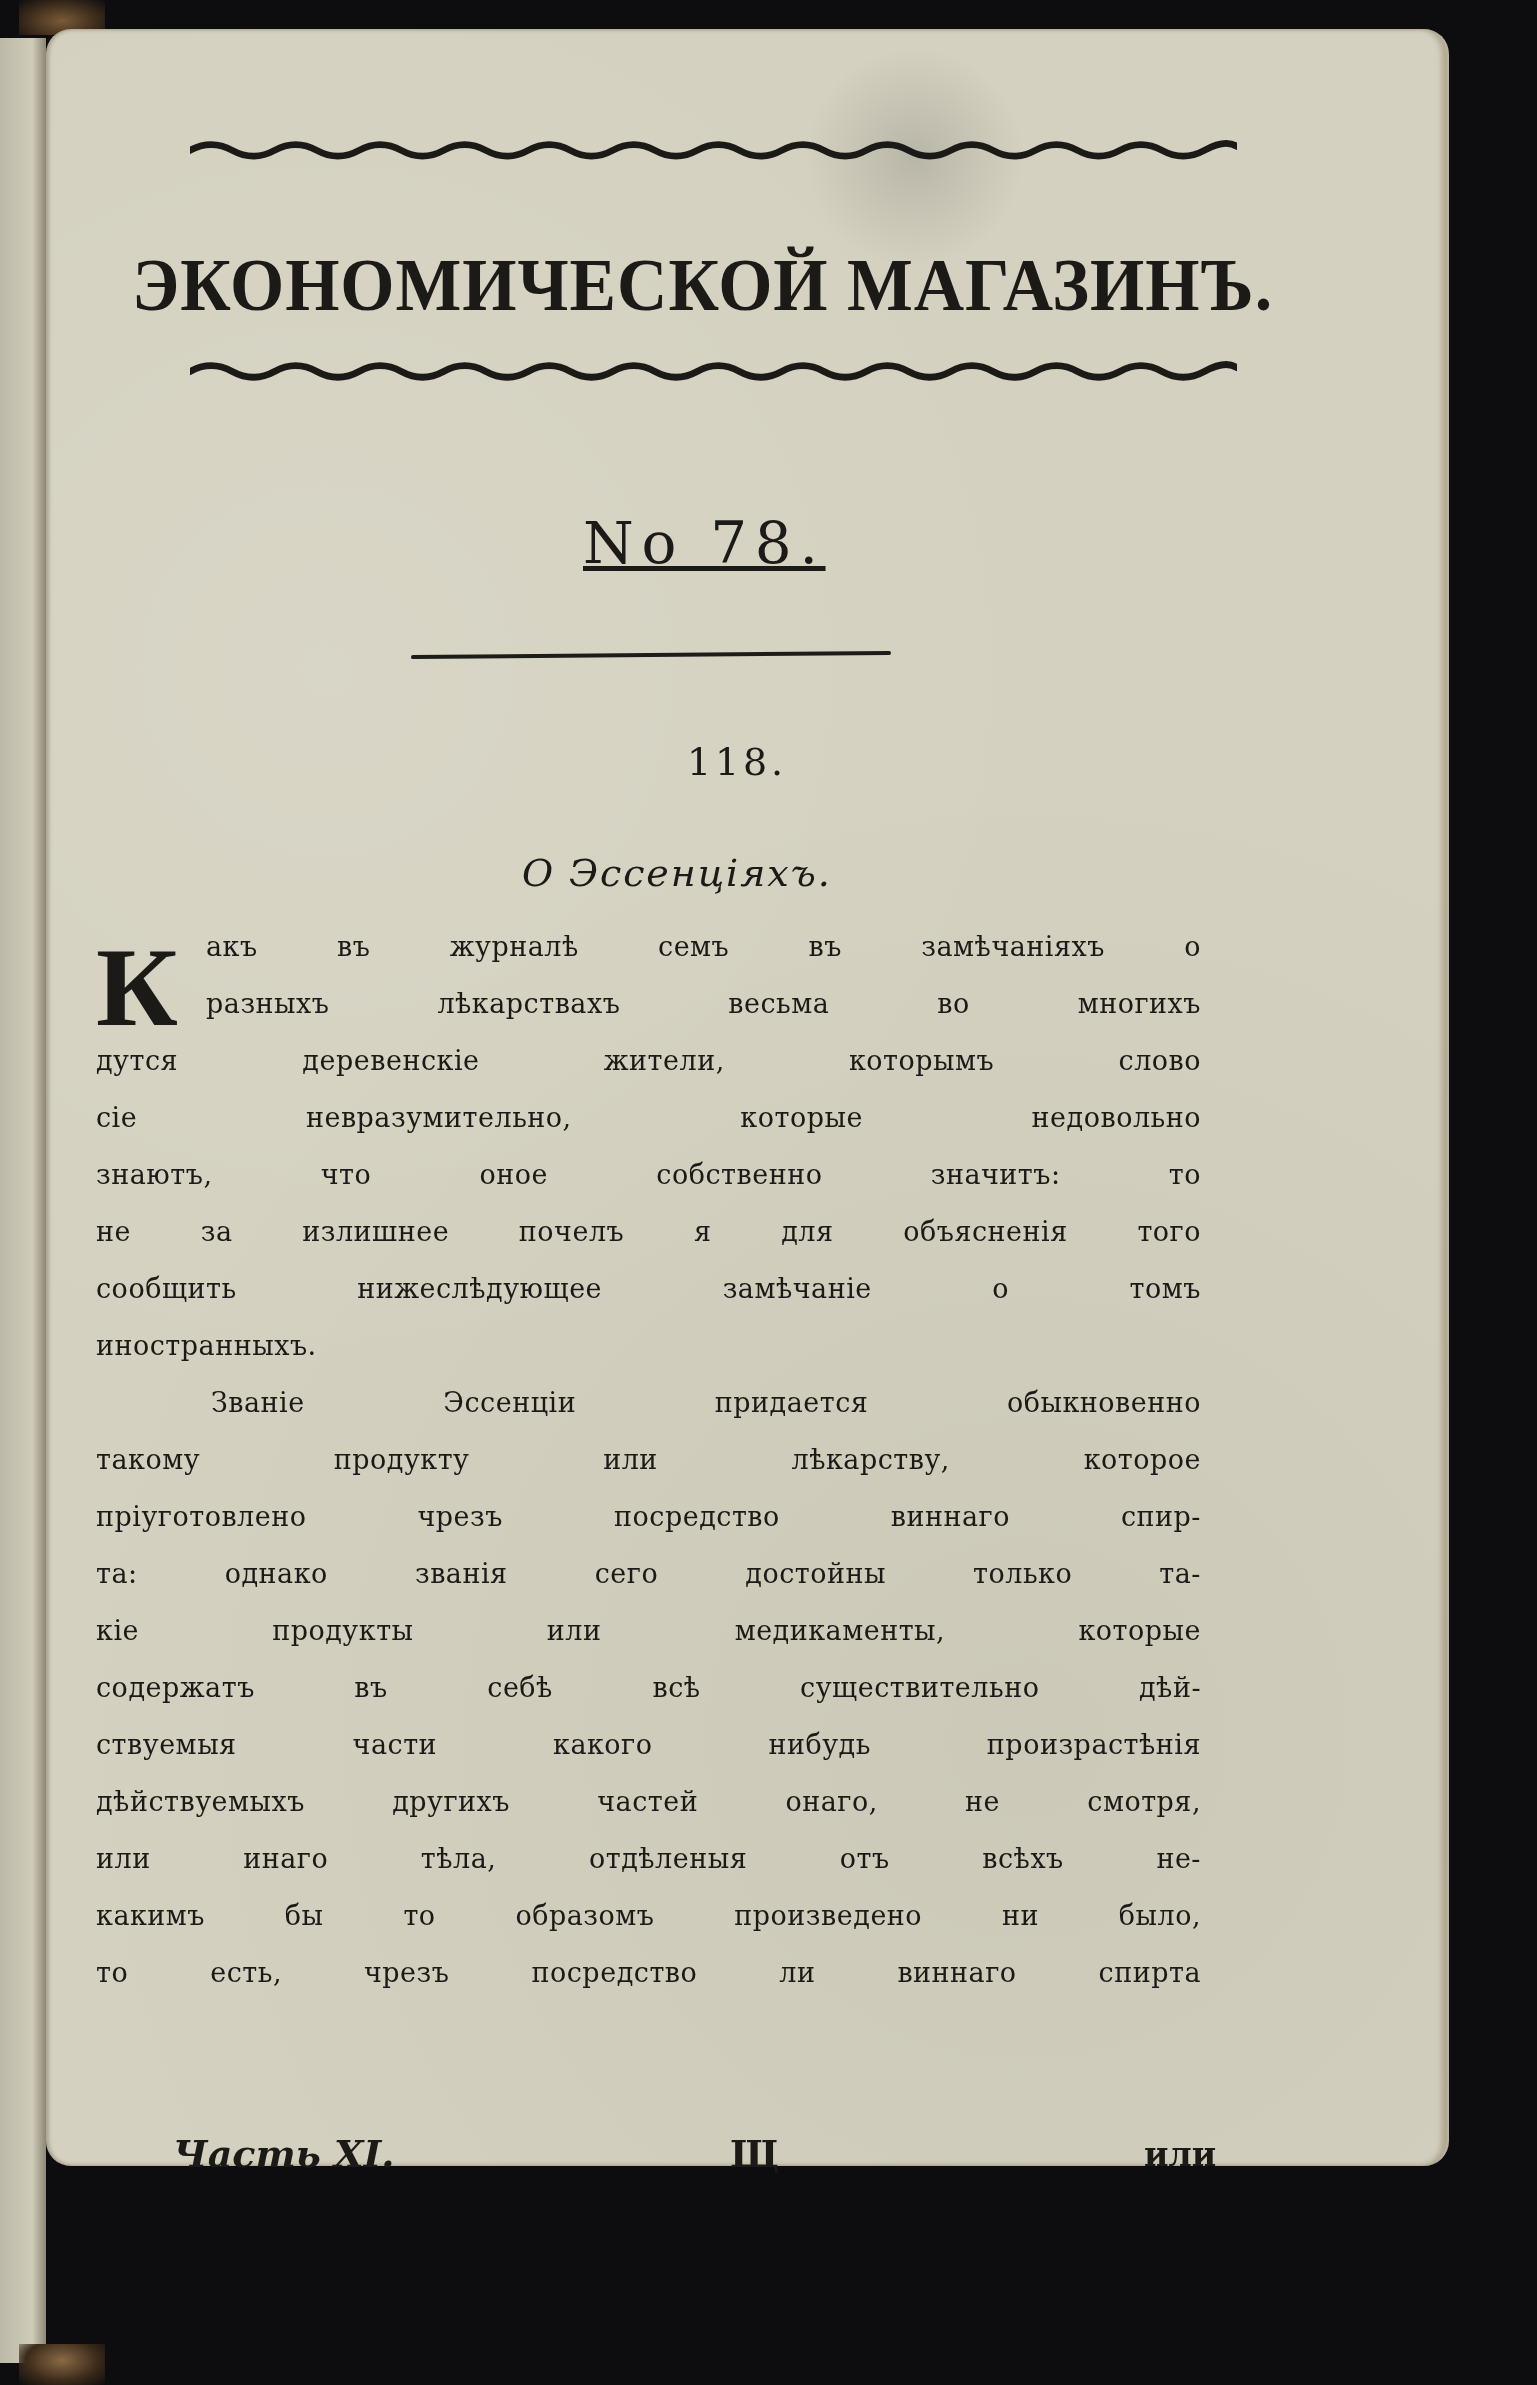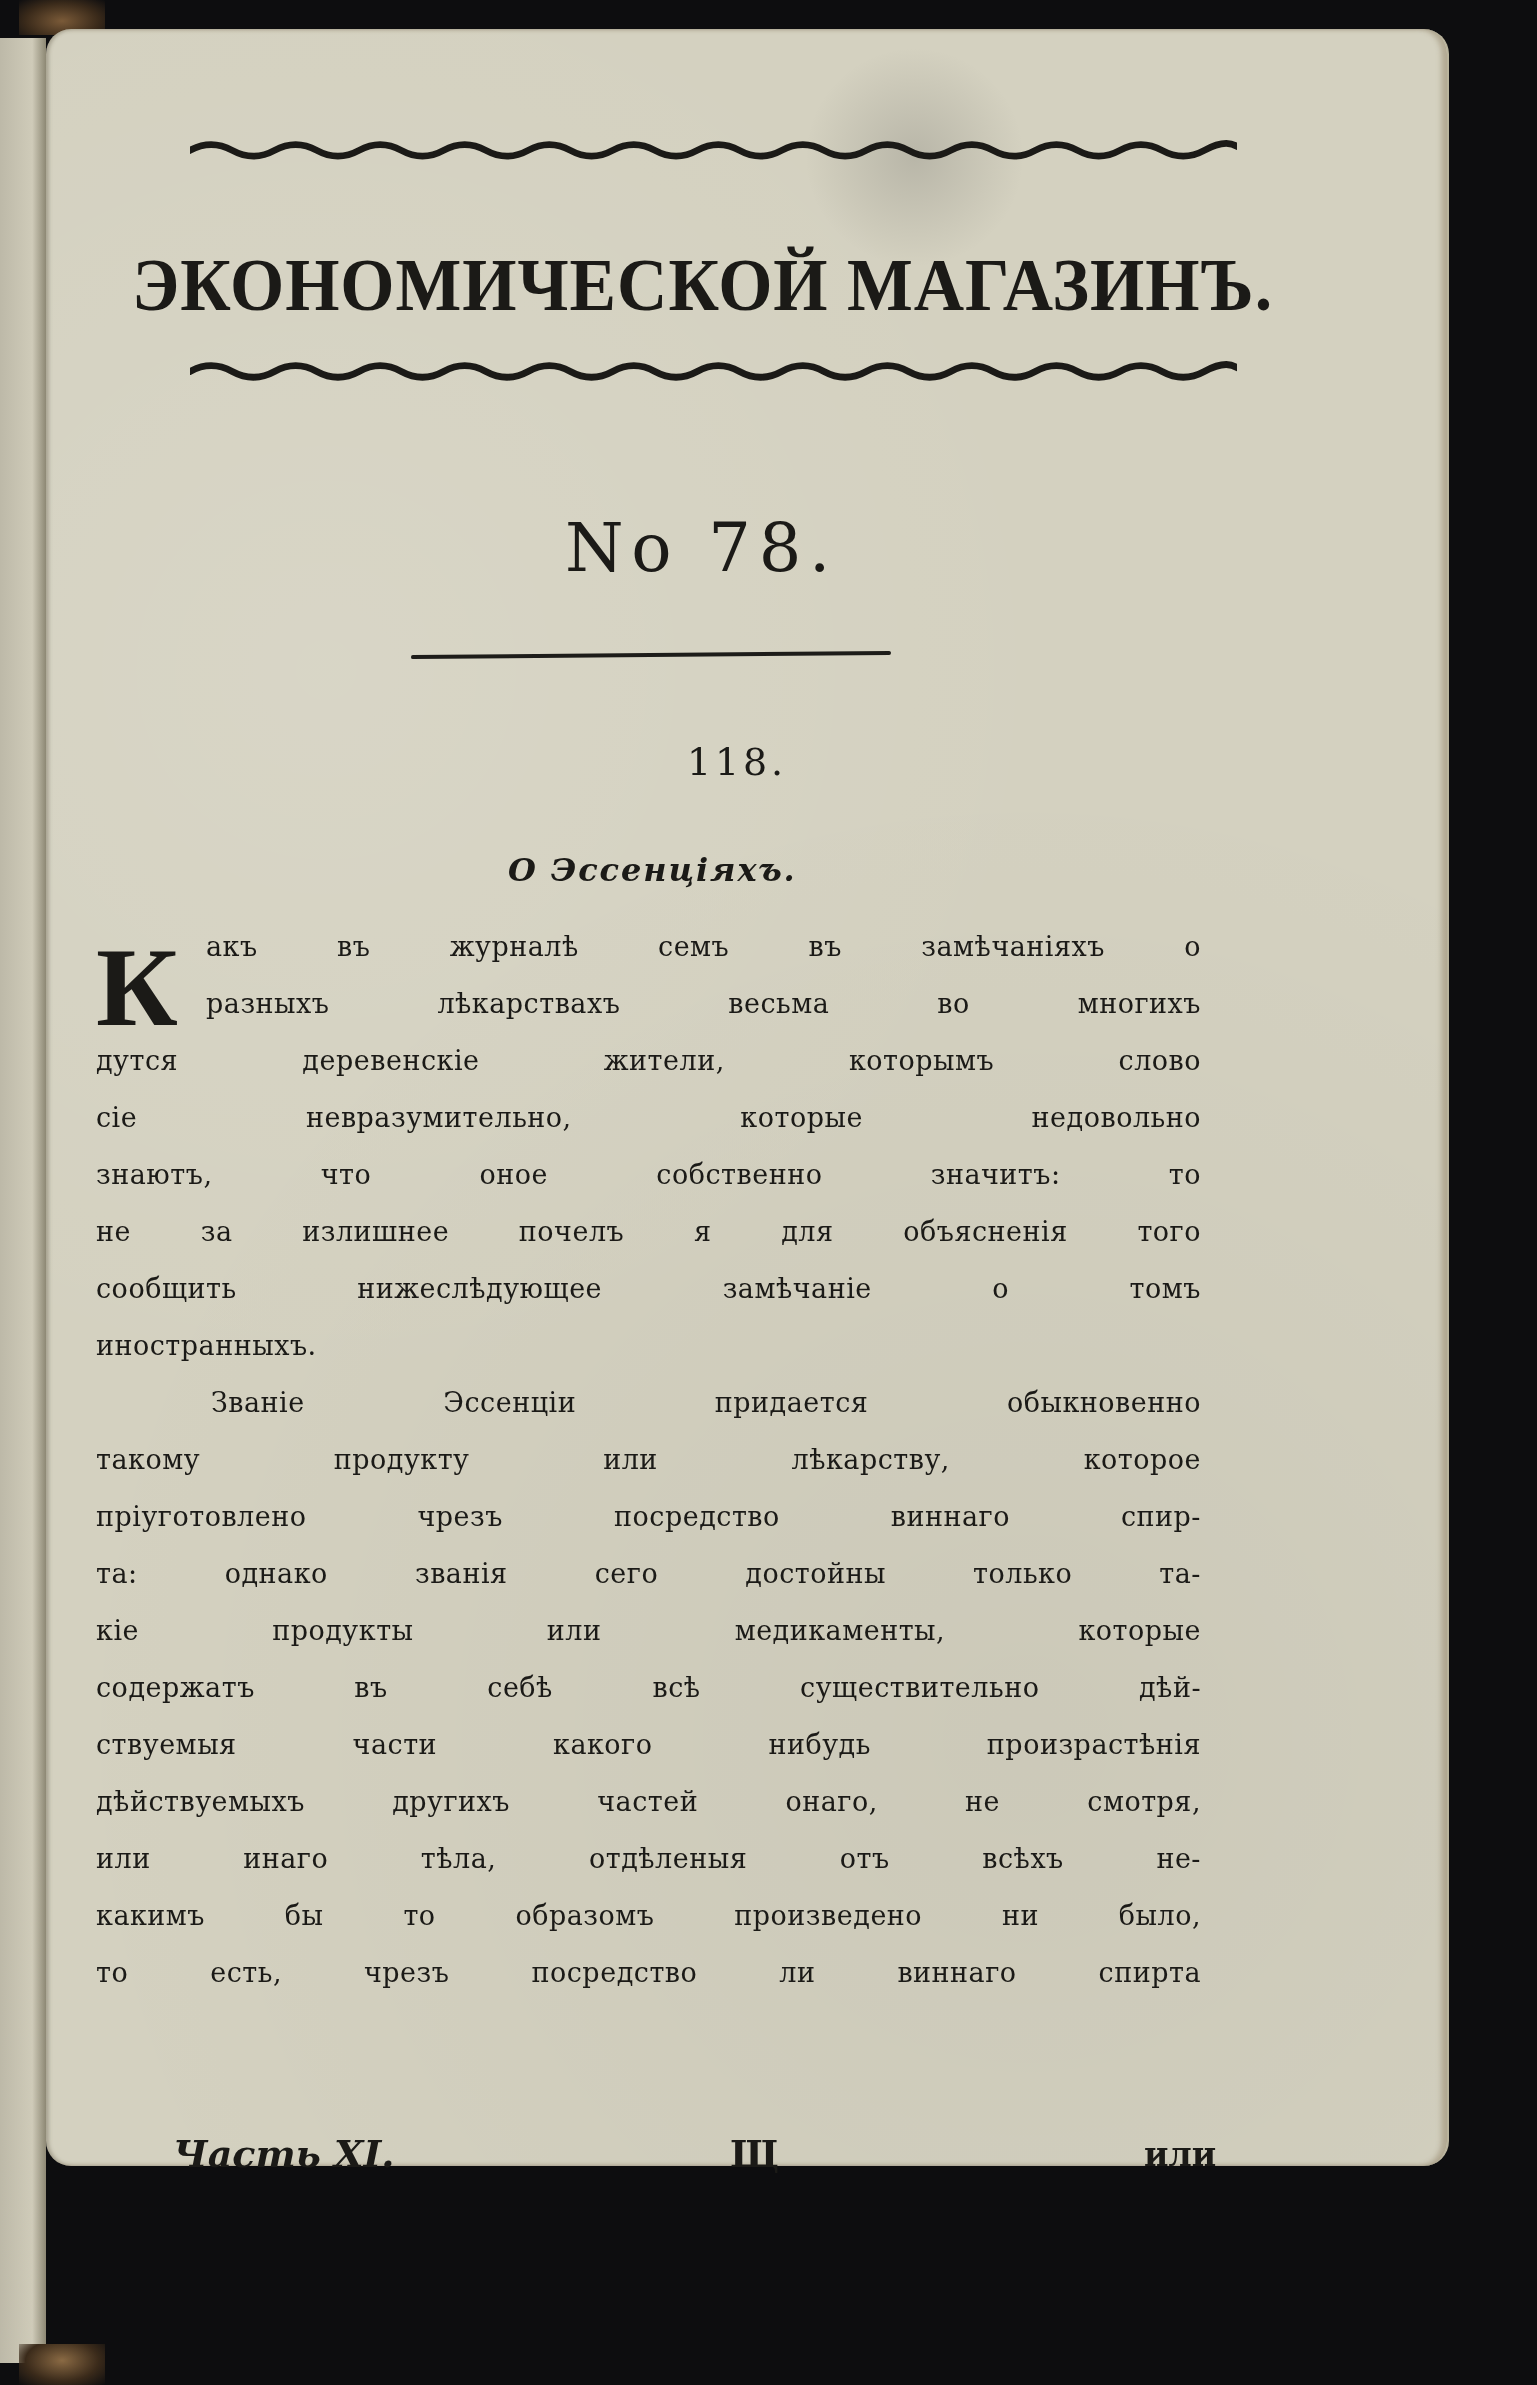--- a/index.html
+++ b/index.html
@@ -38,33 +38,33 @@
   }
   .ornament svg { width: 100%; height: 100%; display: block; }
   .title {
     position: absolute; left: 86px; top: 213px; width: 1134px;
     font-family: "Liberation Serif", "DejaVu Serif", serif;
     font-weight: bold; font-size: 75px; letter-spacing: 1px;
     transform: scaleX(0.93); transform-origin: left;
     white-space: nowrap;
   }
   .issue {
-    position: absolute; left: 519px; top: 480px;
-    font-size: 67px; letter-spacing: 7.7px;
+    position: absolute; left: 537px; top: 480px;
+    font-size: 58px; letter-spacing: 7.7px; text-decoration: underline;
   }
   .rule {
     position: absolute; left: 365px; top: 624px; width: 480px; height: 3.8px;
     background: #1d1c19; transform: rotate(-0.5deg); border-radius: 1.9px;
   }
   .article-num {
     position: absolute; left: 615px; top: 711px; font-size: 38px; letter-spacing: 3.8px; margin-left: 26px;
   }
   .article-title {
-    position: absolute; left: 462px; top: 822px; font-size: 32px;
-    font-style: italic; letter-spacing: 1.9px; font-weight: bold;
+    position: absolute; left: 476px; top: 822px; font-size: 38px;
+    font-style: italic; letter-spacing: 1.9px;
   }
   .body-text {
     position: absolute; left: 96px; top: 917px; width: 1105px;
     font-size: 27px; line-height: 57px;
     letter-spacing: 0.5px;
   }
   .line { display: block; text-align: justify; text-align-last: justify; white-space: nowrap; height: 57px; }
   .line.last { text-align-last: left; }
   .line.indent { padding-left: 115px; }
   .line.drop { padding-left: 110px; }

